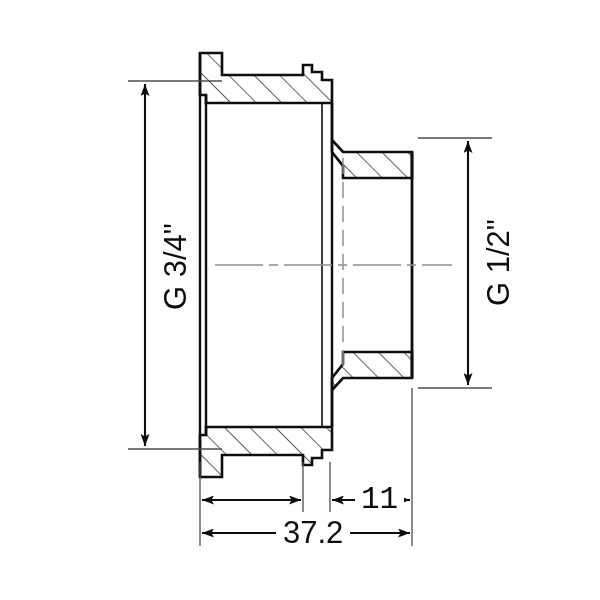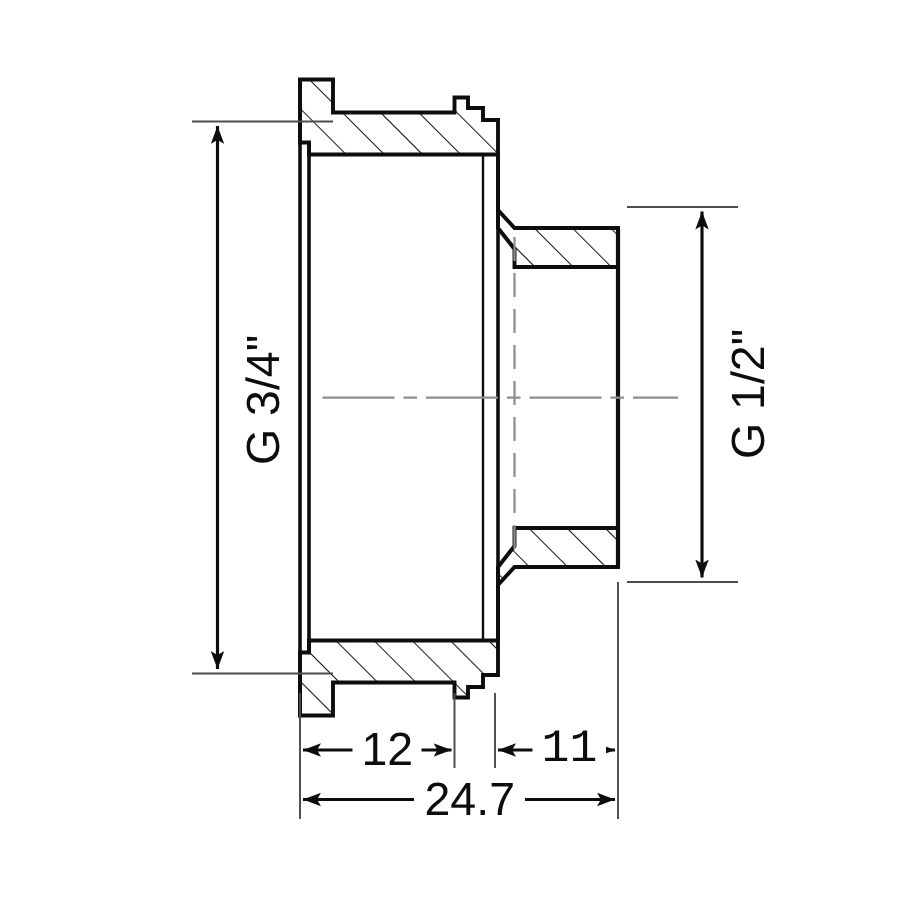--- a/index.html
+++ b/index.html
@@ -185,19 +185,18 @@
       <line x1="202" y1="500" x2="301" y2="500" marker-start="url(#arrowStart)" marker-end="url(#arrowEnd)"></line>
       <line x1="332" y1="500" x2="410" y2="500" marker-start="url(#arrowStart)" marker-end="url(#arrowEnd)"></line>
       <line x1="202" y1="533" x2="410" y2="533" marker-start="url(#arrowStart)" marker-end="url(#arrowEnd)"></line>
     </g>
   </svg>
 
   <div class="dim-text dim-v" style="left:160px; top:310px;">G 3/4"</div>
 
   <div class="dim-text dim-v" style="left:483px; top:306px;">G 1/2"</div>
 
-  <div class="dim-text dim-h" style="left:235px; top:484px; background:#ffffff; padding:0 6px;">12</div>
 
   <div class="dim-text dim-h" style="left:355px; top:484px; background:#ffffff; padding:0 6px;font-family:Liberation Mono, monospace;">11</div>
 
-  <div class="dim-text dim-h" style="left:276px; top:517px; background:#ffffff; padding:0 7px;">24.7</div>
+  <div class="dim-text dim-h" style="left:276px; top:517px; background:#ffffff; padding:0 7px;">37.2</div>
 
 </div>
 
 </body></html>

